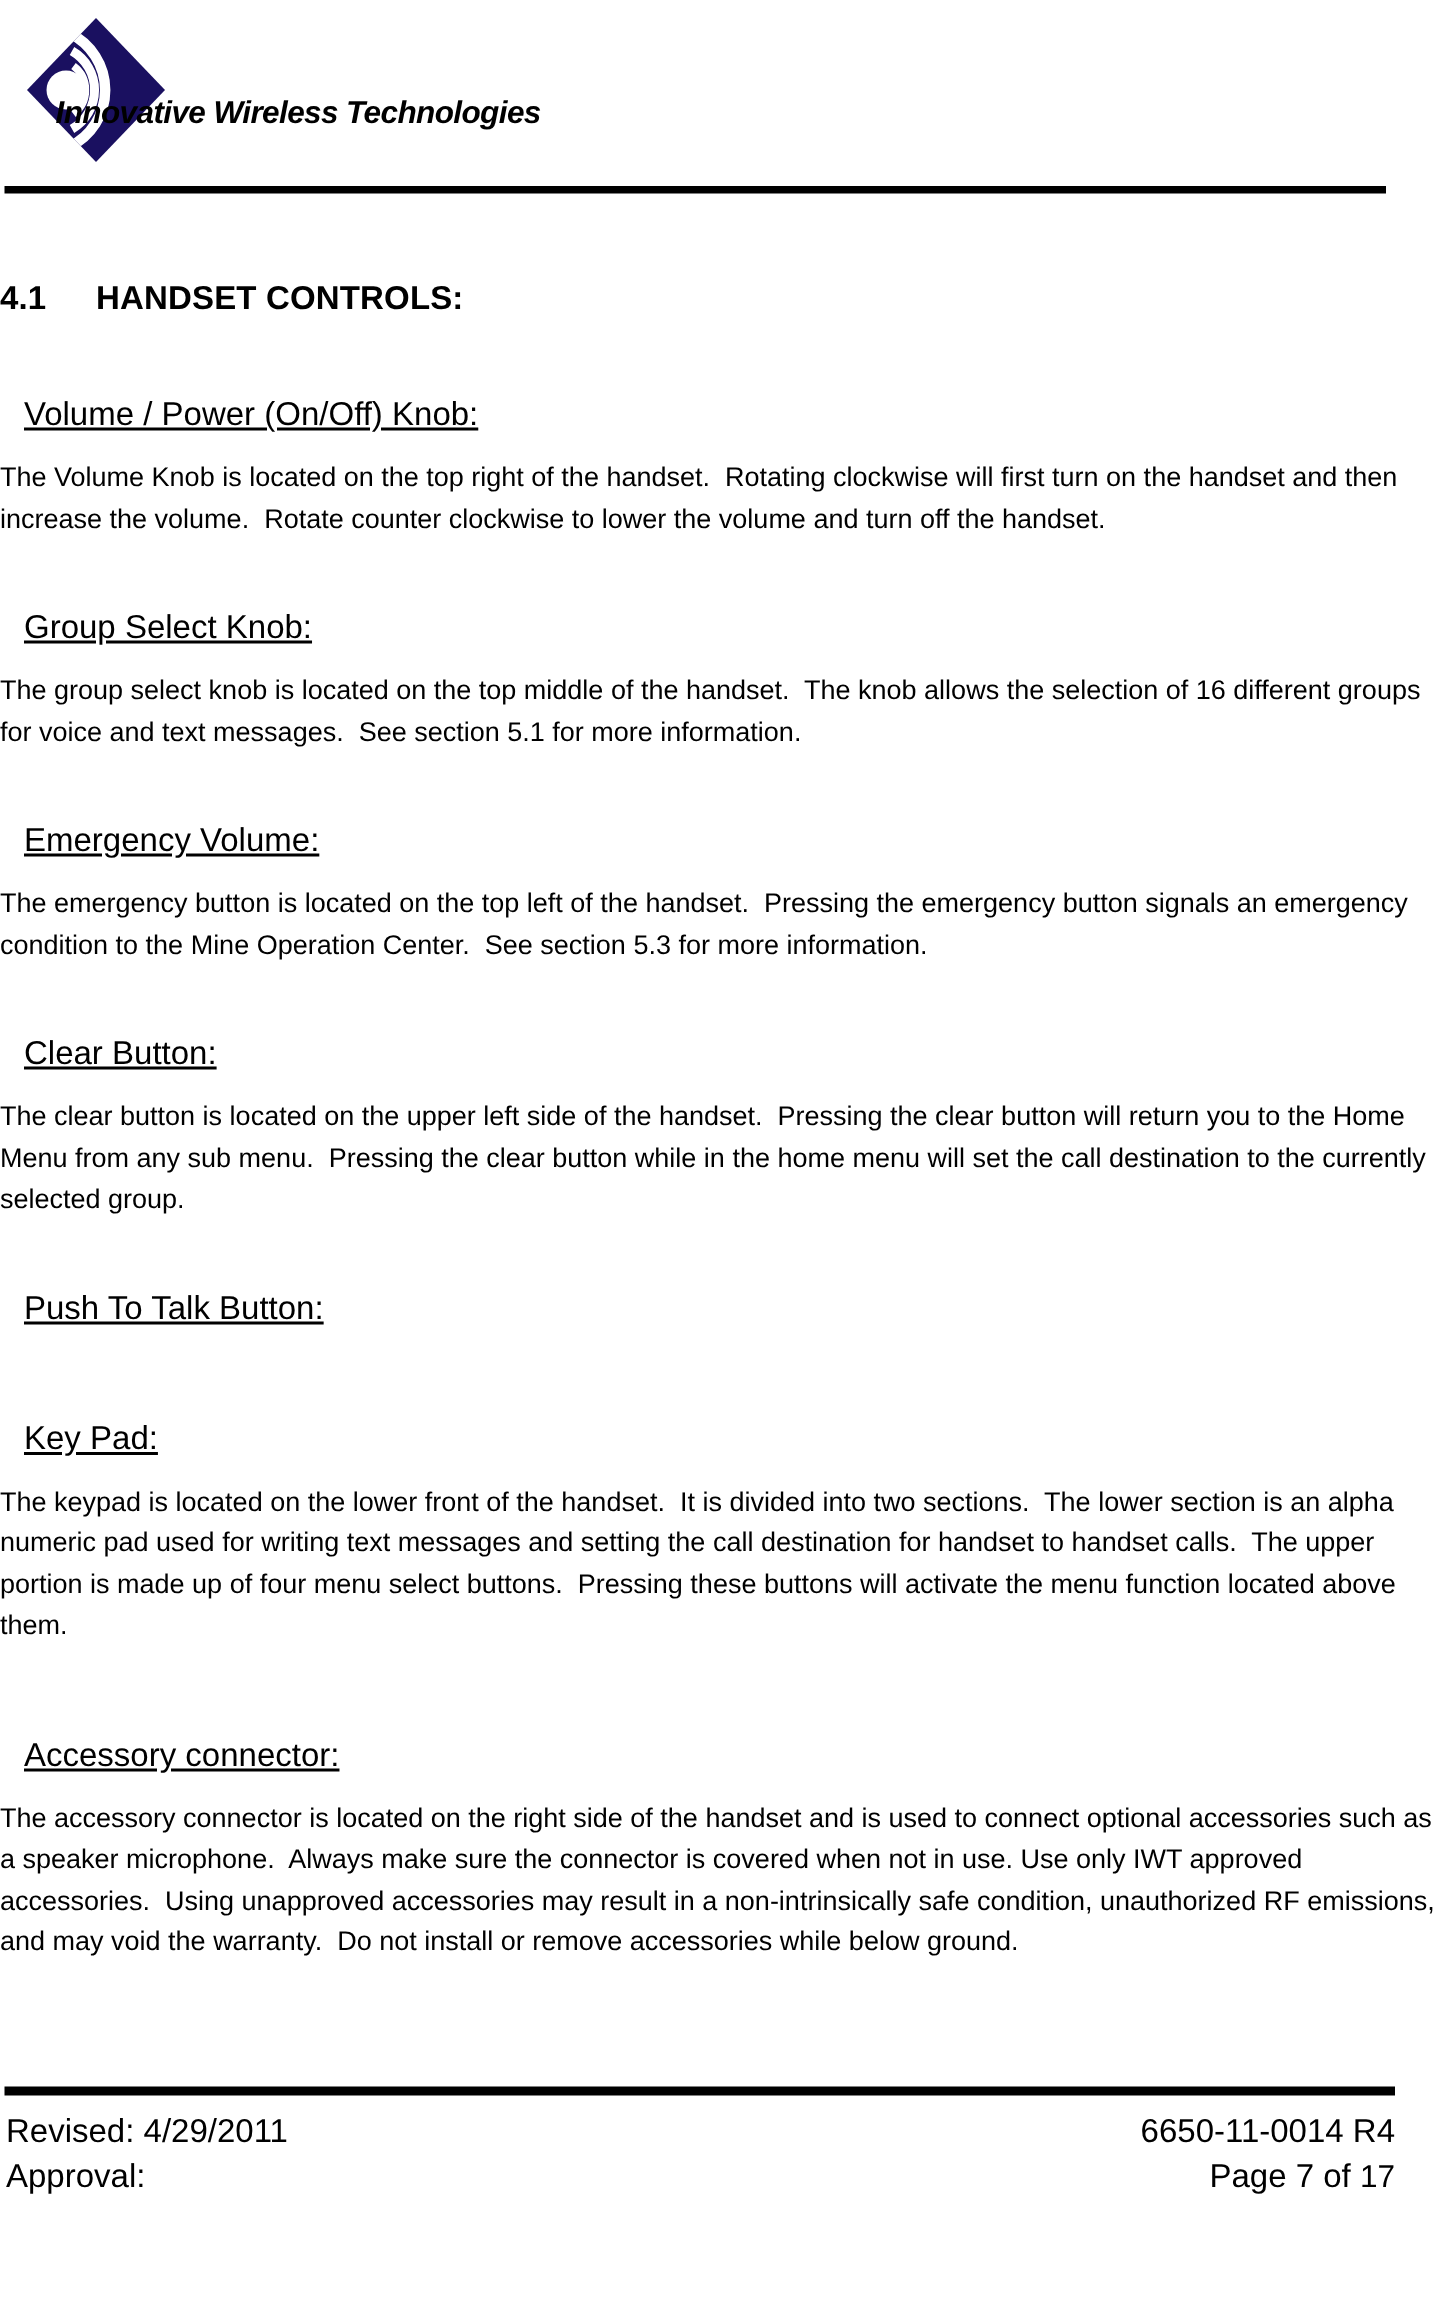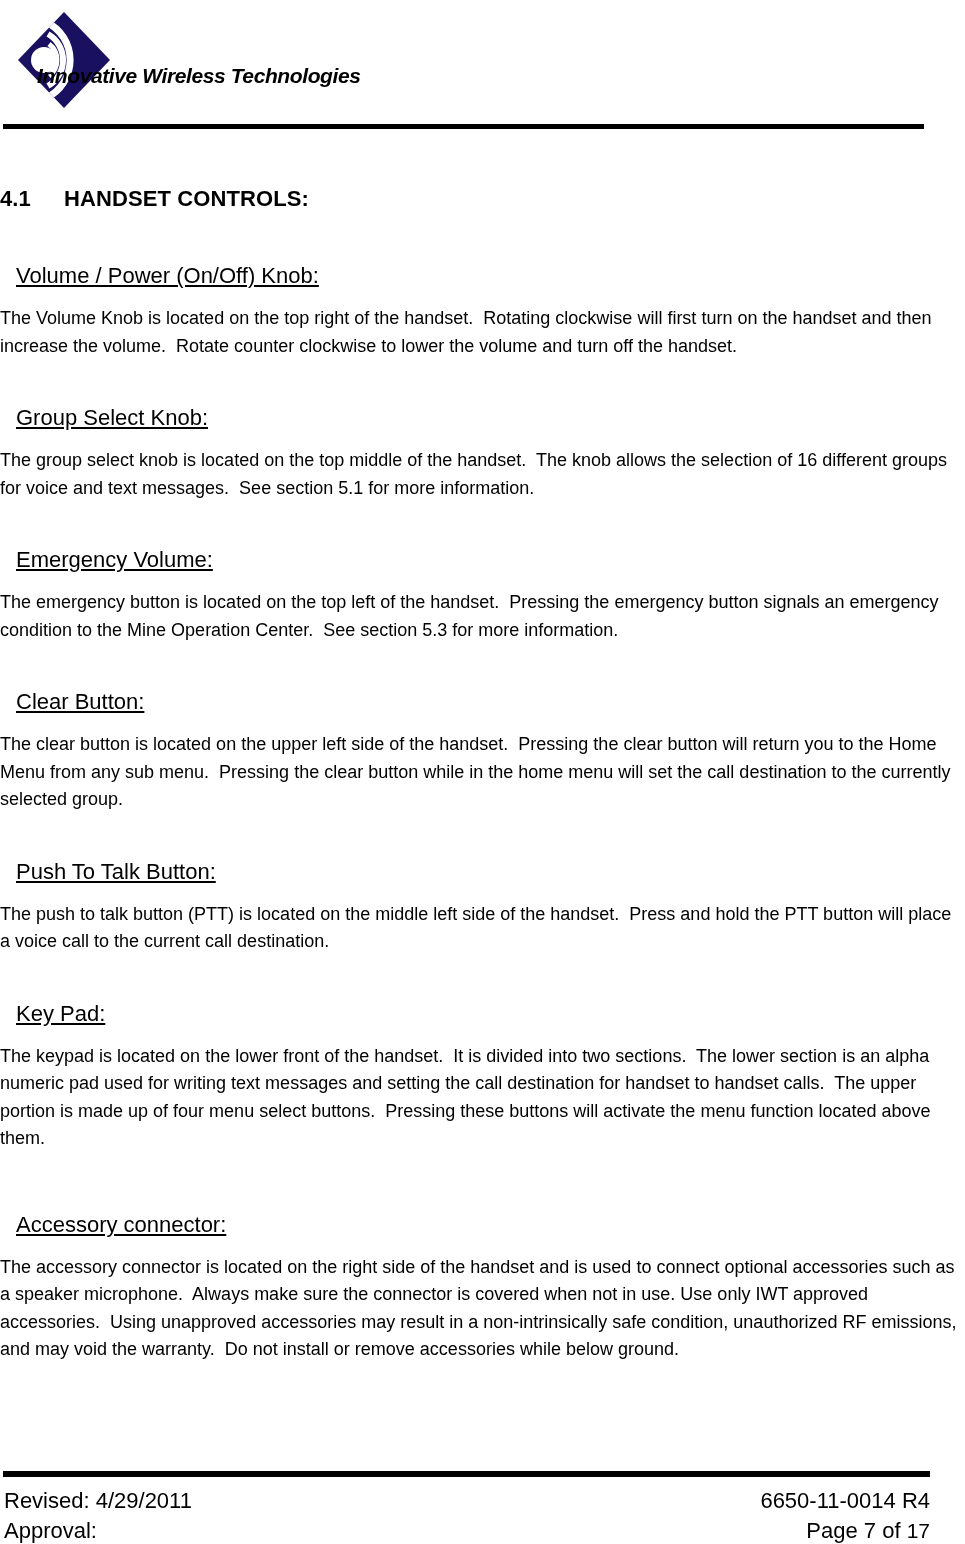--- a/index.html
+++ b/index.html
@@ -87,21 +87,21 @@
     white-space: pre-wrap;
   }
   .spacer {
     height: 14px;
   }
 
   
   #footer {
     position: absolute;
     left: 0;
-    top: 1466px;
+    top: 1386px;
     width: 929px;
     height: 78px;
   }
   #footer-rule {
     position: absolute;
     left: 3px;
     top: 5px;
     width: 927px;
     height: 6px;
     background: #000000;
@@ -174,21 +174,20 @@
   <div class="spacer"></div>
 
   <div class="block">
     <div class="sub-heading">Clear Button:</div>
     <p class="body-text">The clear button is located on the upper left side of the handset.  Pressing the clear button will return you to the Home Menu from any sub menu.  Pressing the clear button while in the home menu will set the call destination to the currently selected group.</p>
   </div>
   <div class="spacer"></div>
 
   <div class="block">
     <div class="sub-heading">Push To Talk Button:</div>
-    <p class="body-text">The push to talk button (PTT) is located on the middle left side of the handset.  Press and hold the PTT button will place a voice call to the current call destination.</p>
   </div>
   <div class="spacer"></div>
 
   <div class="block">
     <div class="sub-heading">Key Pad:</div>
     <p class="body-text">The keypad is located on the lower front of the handset.  It is divided into two sections.  The lower section is an alpha numeric pad used for writing text messages and setting the call destination for handset to handset calls.  The upper portion is made up of four menu select buttons.  Pressing these buttons will activate the menu function located above them.</p>
   </div>
   <div class="spacer"></div>
 
   <div class="spacer"></div>

